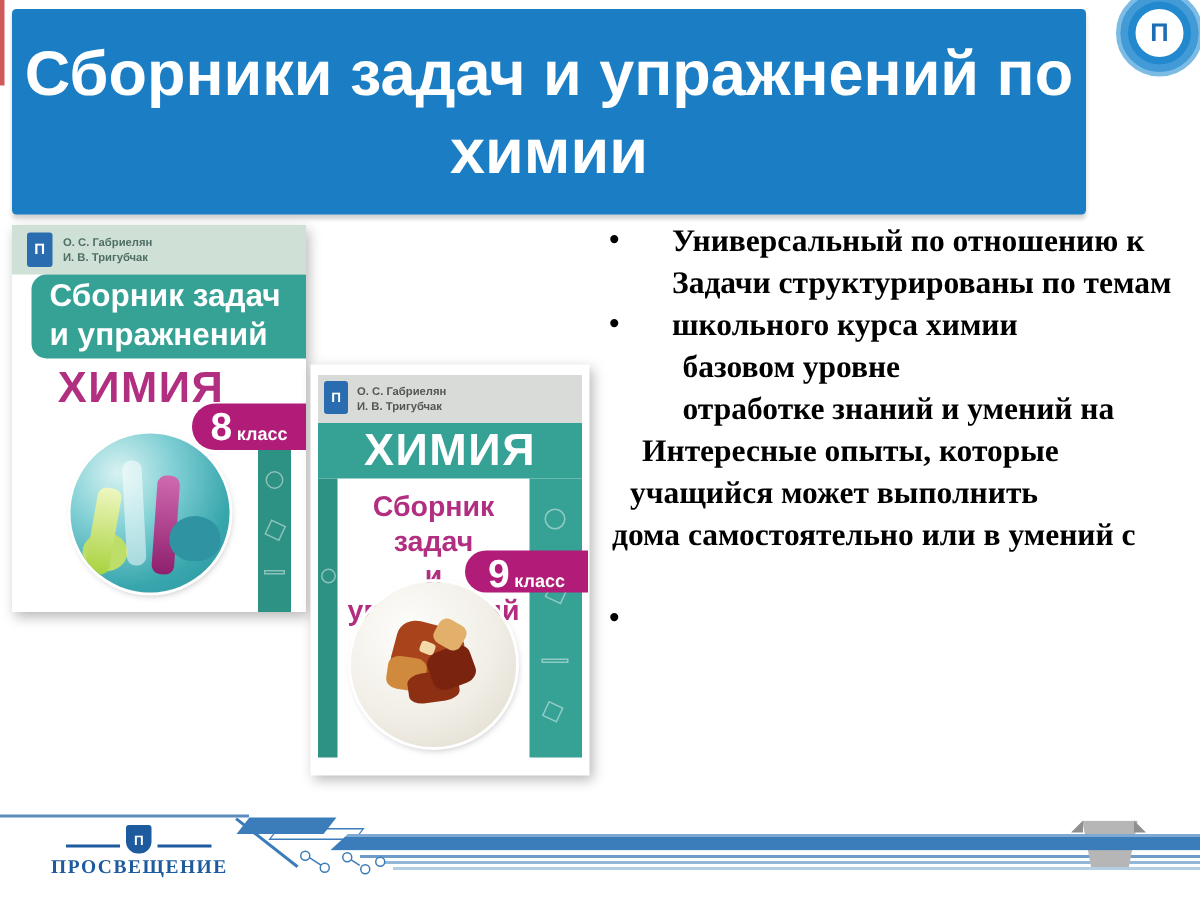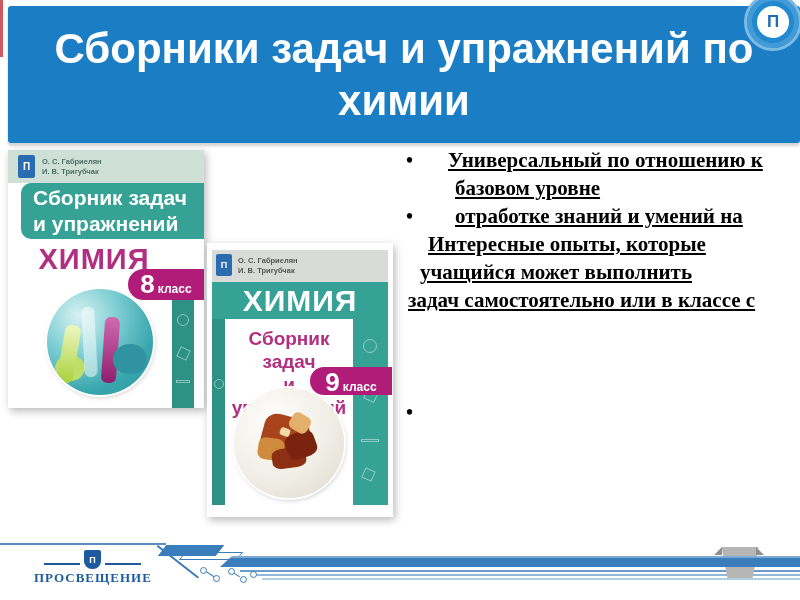--- a/index.html
+++ b/index.html
@@ -1,21 +1,21 @@
 <!DOCTYPE html>
 <html><head>
 <meta charset="utf-8">
 <style>
   html,body{margin:0;padding:0;background:#fff;}
   .slide{position:relative;width:800px;height:600px;background:#ffffff;overflow:hidden;
          font-family:"Liberation Sans",sans-serif;}
 
   
   .edge-red{position:absolute;left:0;top:0;width:3px;height:57px;background:#cf5a5a;}
-  .banner{position:absolute;left:8px;top:6px;width:792px;height:137px;background:#1b7ec5;
+  .banner{position:absolute;left:8px;top:6px;width:716px;height:137px;background:#1b7ec5;
           border-radius:3px;display:flex;align-items:center;justify-content:center;text-align:center;
           box-shadow:0 3px 3px rgba(0,0,0,.18);}
   .banner .title{color:#fff;font-weight:bold;font-size:42px;line-height:52px;white-space:pre-line;}
   .emblem{position:absolute;left:744px;top:-7px;width:58px;height:58px;border-radius:50%;
           background:#2289cf;border:3px solid #7cbbe4;box-sizing:border-box;display:flex;
           align-items:center;justify-content:center;box-shadow:inset 0 0 0 5px rgba(255,255,255,.15);}
   .emblem-inner{width:32px;height:32px;border-radius:50%;background:#fff;display:flex;
           align-items:center;justify-content:center;color:#1d6db4;font-weight:bold;font-size:17px;}
 
   
@@ -70,21 +70,21 @@
   .c4{left:56px;top:26px;width:20px;height:18px;background:#e3b06b;transform:rotate(30deg);}
   .c5{left:38px;top:60px;width:34px;height:20px;background:#8c2f12;transform:rotate(-8deg);}
   .c6{left:46px;top:40px;width:10px;height:8px;background:#f3d9a8;transform:rotate(20deg);}
   .doodle{position:absolute;border:1px solid rgba(255,255,255,.45);}
   .d-circ{border-radius:50%;}
   .d-rot{transform:rotate(25deg);}
 
   
   .bullets{position:absolute;left:400px;top:146px;width:400px;color:#000;
            font-family:"Liberation Serif",serif;font-weight:bold;font-size:21px;line-height:28px;}
-  .bullets .line{height:28px;white-space:nowrap;text-decoration:underline;}
+  .bullets .line{height:28px;white-space:nowrap;}
   .dot{position:absolute;left:6px;font-size:20px;}
   .dot1{top:0px;} .dot2{top:56px;} .dot3{top:252px;}
   .m48{margin-left:48px;} .m55{margin-left:55px;} .m28{margin-left:28px;}
   .m20{margin-left:20px;} .m8{margin-left:8px;}
 
   
   .f-line{position:absolute;left:0;top:543px;width:166px;height:2px;background:#5d8cc0;}
   .logo-icon{position:absolute;left:84px;top:550px;width:17px;height:19px;background:#1d5b9e;
           border-radius:2px 2px 8px 8px;color:#fff;font-size:9px;font-weight:bold;display:flex;
           align-items:center;justify-content:center;}
@@ -181,25 +181,27 @@
       <div class="crys c4"></div>
       <div class="crys c6"></div>
     </div>
   </div>
 
   <div class="bullets">
     <span class="dot dot1">•</span>
     <span class="dot dot2">•</span>
     <span class="dot dot3">•</span>
     <div class="line m48">Универсальный по отношению к</div>
+    <div class="line m48">Задачи структурированы по темам</div>
+    <div class="line m48">школьного курса химии</div>
     <div class="line m55">базовом уровне</div>
     <div class="line m55">отработке знаний и умений на</div>
     <div class="line m28">Интересные опыты, которые</div>
     <div class="line m20">учащийся может выполнить</div>
-    <div class="line m8">задач самостоятельно или в классе с</div>
+    <div class="line m8">дома самостоятельно или в умений с</div>
   </div>
 
   <div class="f-line"></div>
   <div class="logo-icon">П</div>
   <div class="logo-line-l"></div>
   <div class="logo-line-r"></div>
   <div class="logo-text">ПРОСВЕЩЕНИЕ</div>
 
   <div class="para-outline"></div>
   <div class="para-solid"></div>

